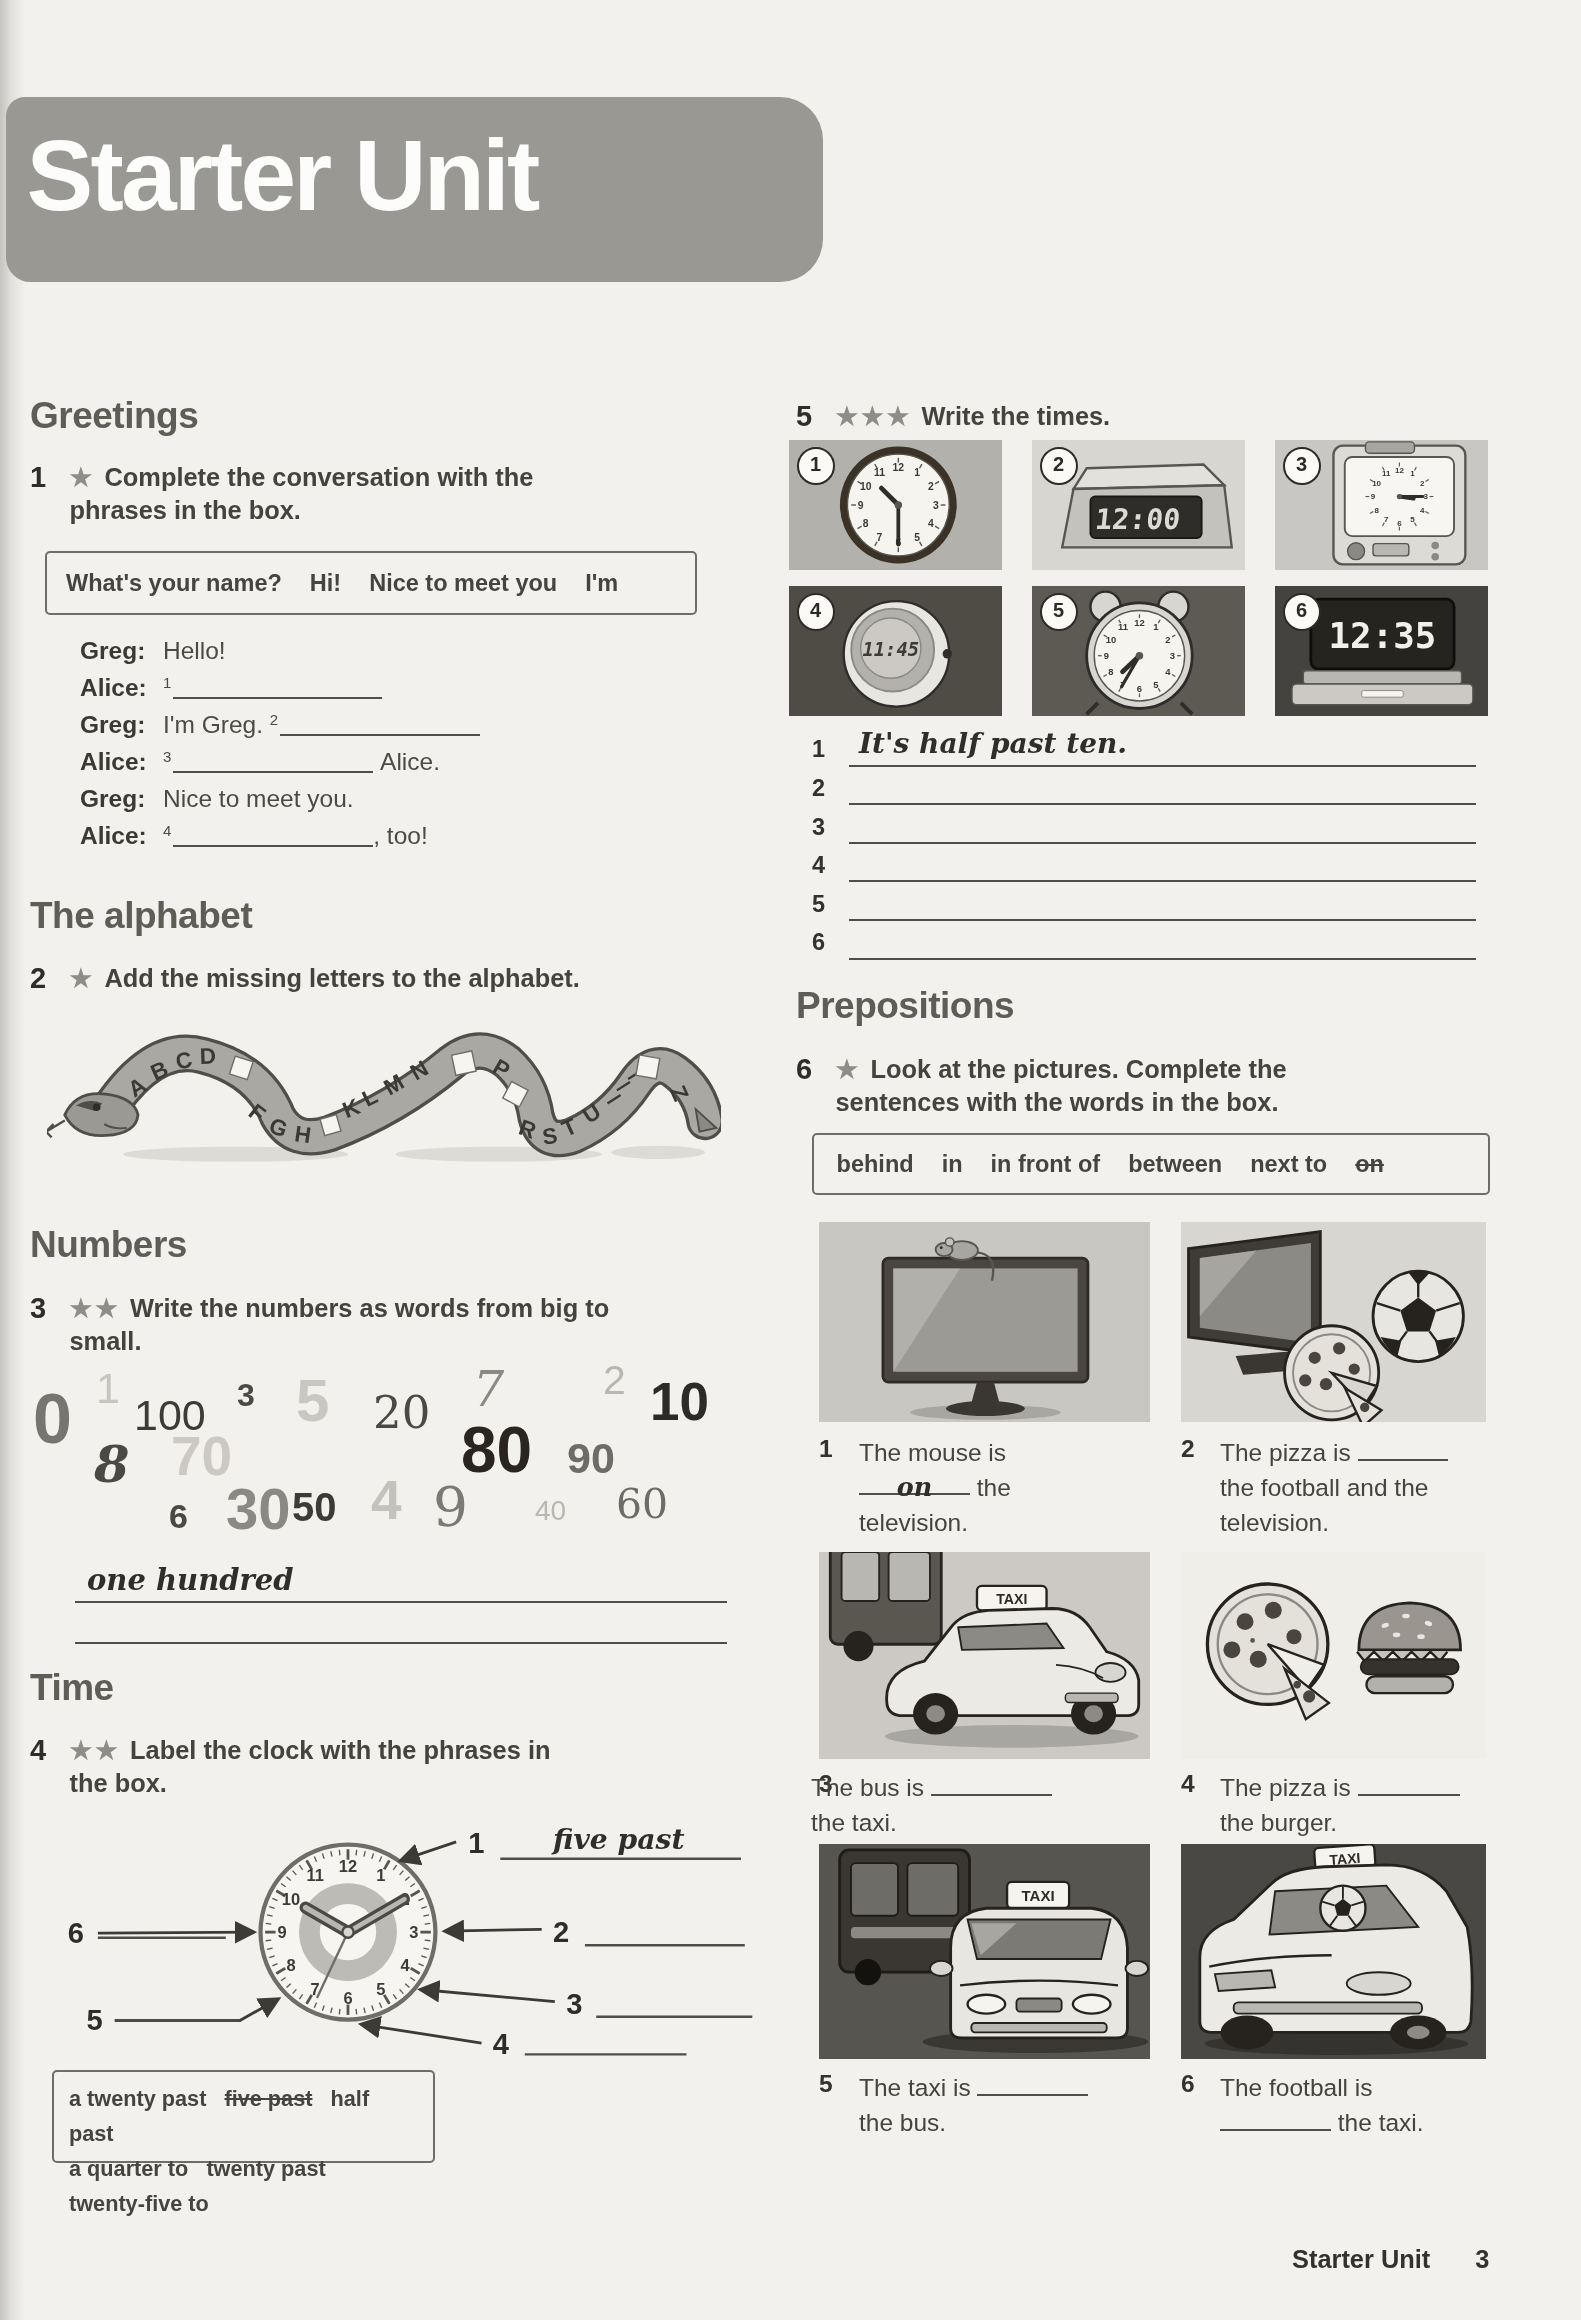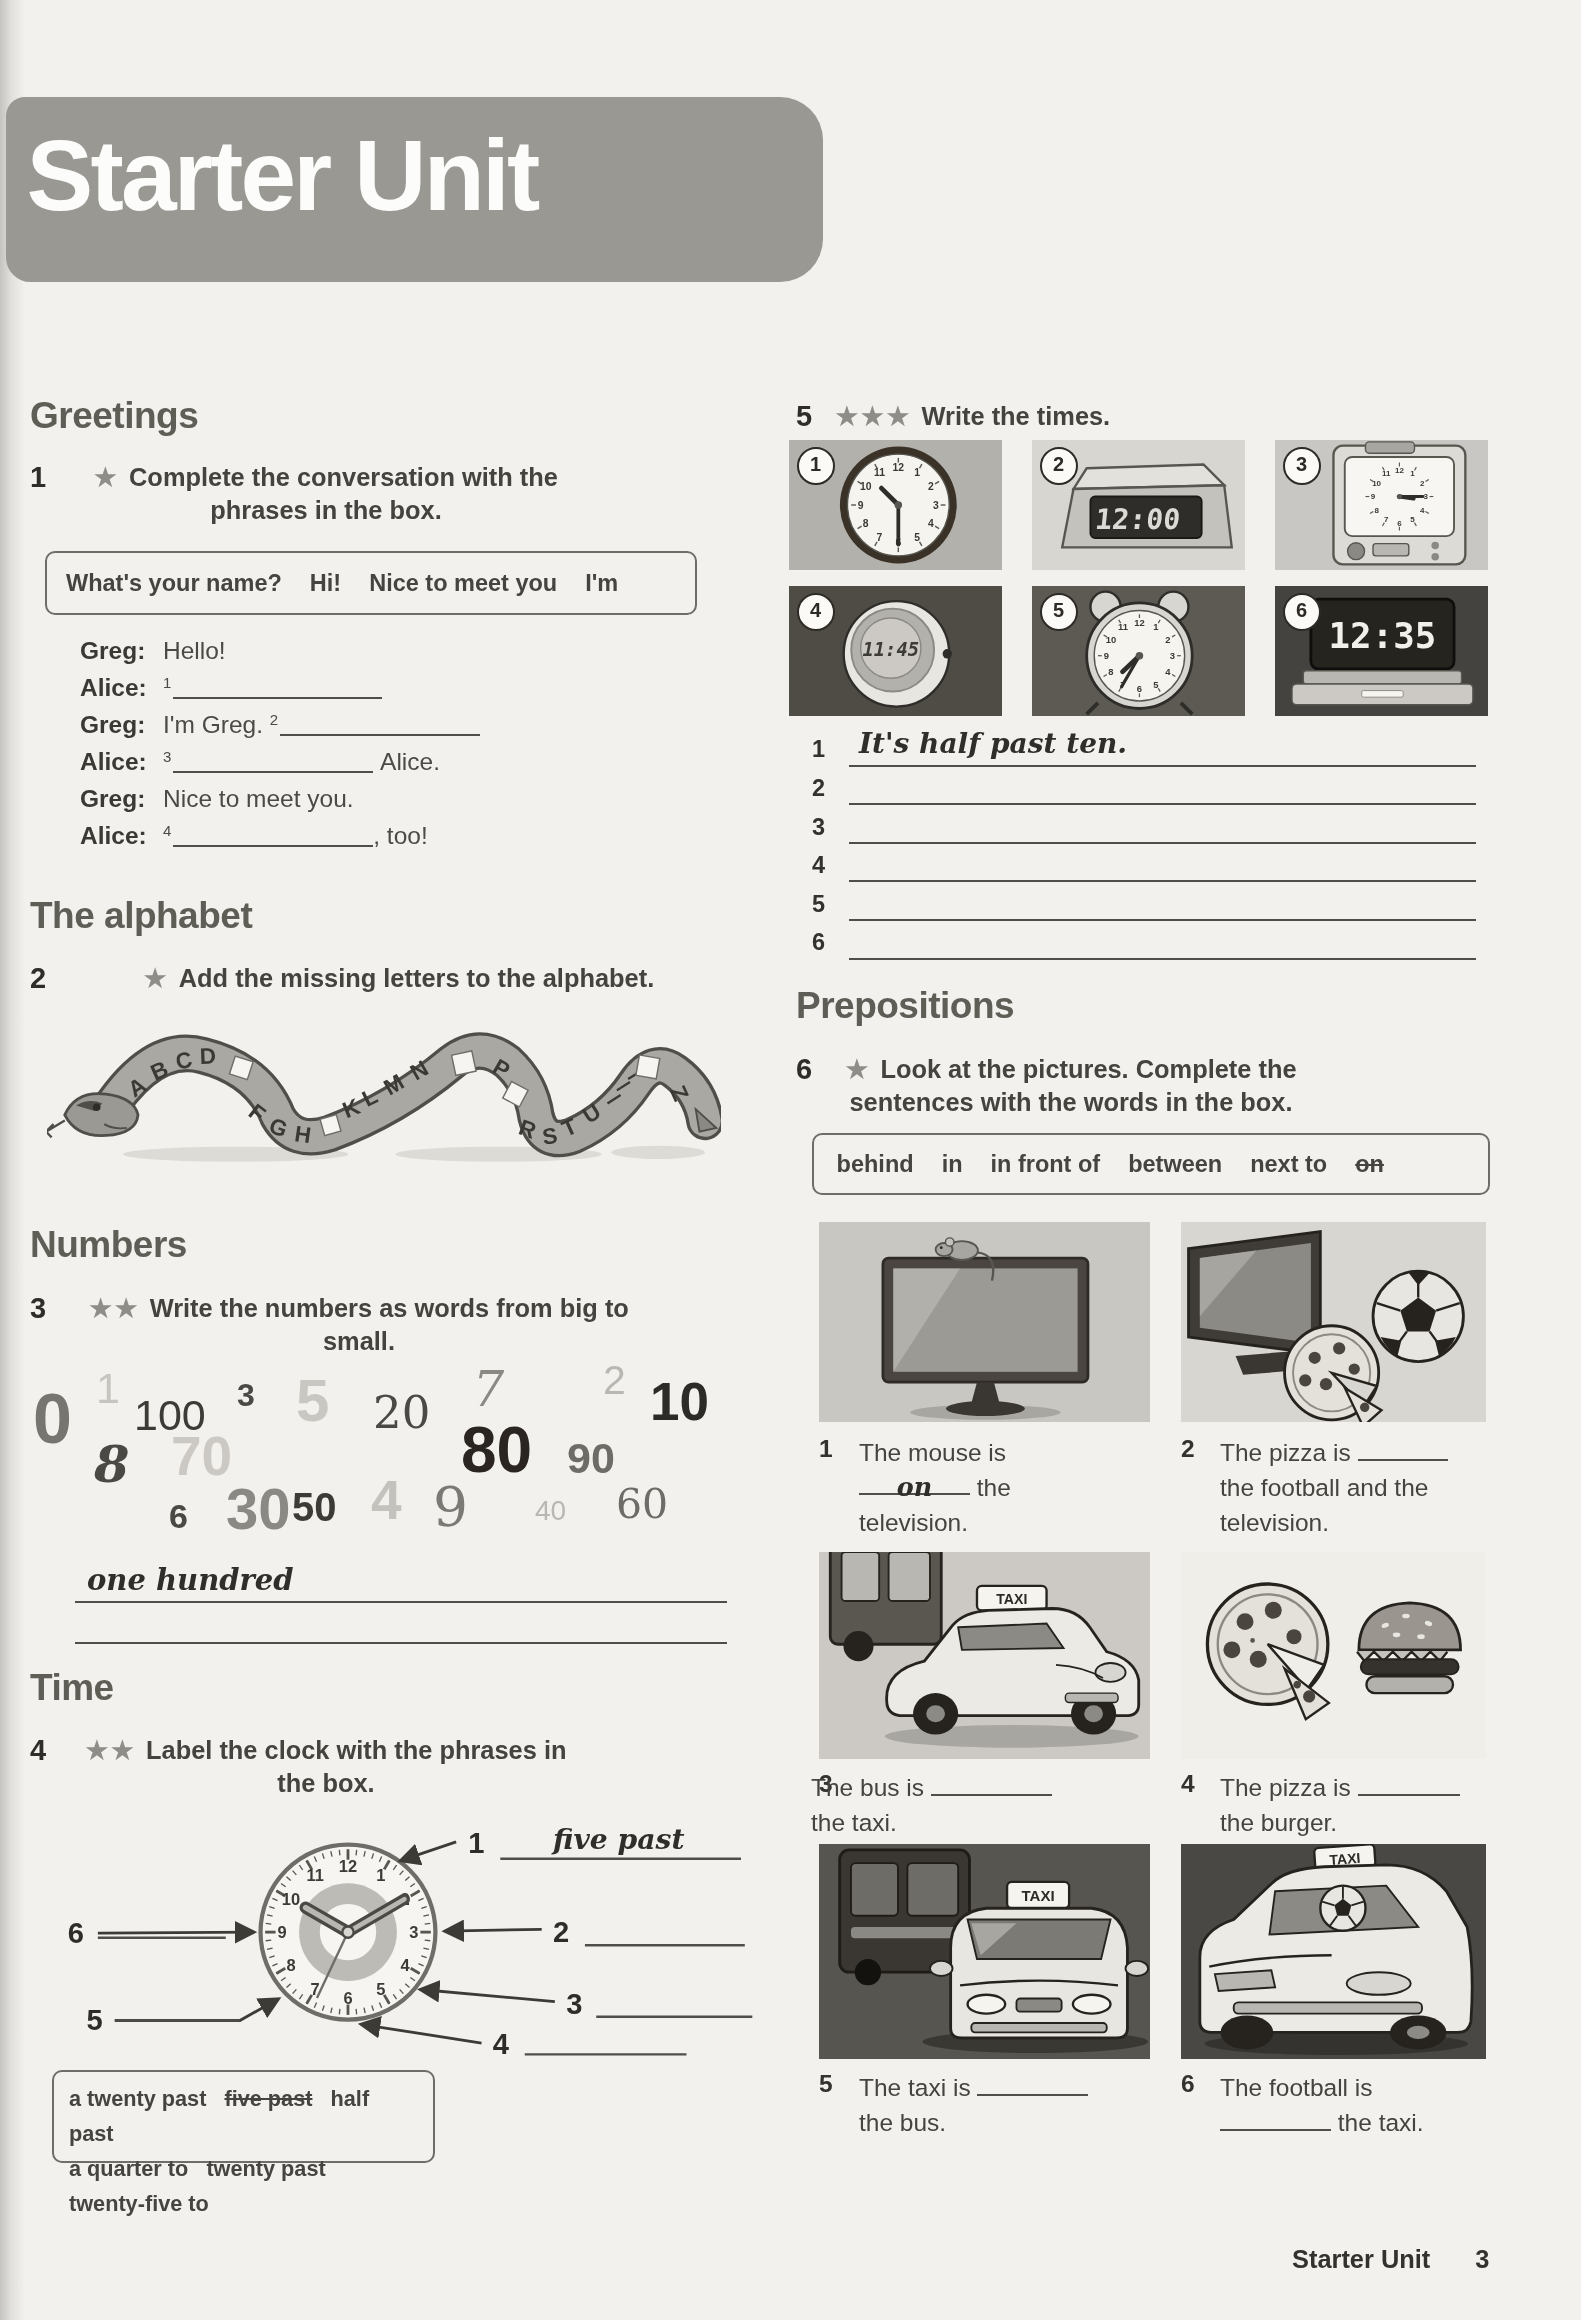--- a/index.html
+++ b/index.html
@@ -6,23 +6,23 @@
   body{width:1582px;height:2320px;background:#e9e7e3;font-family:"Liberation Sans",sans-serif;}
   .page{position:absolute;left:0;top:0;width:1582px;height:2320px;background:#f3f1ed;overflow:hidden;}
   .edge-shadow{position:absolute;left:0;top:0;width:24.5px;height:100%;
     background:linear-gradient(90deg,#c6c4c0,#e2e0dc 45%,rgba(243,241,237,0));}
   .banner{position:absolute;left:5.6px;top:97px;width:817px;height:185px;background:#999893;
     border-radius:19px 43px 43px 24.5px;}
   .banner .t{position:absolute;left:21px;top:21px;font-size:100px;font-weight:bold;color:#fcfcfa;letter-spacing:-2.8px;}
   .h2{position:absolute;font-size:37px;font-weight:bold;color:#5e5d56;letter-spacing:-0.5px;text-align:right;}
   .exrow{position:absolute;display:flex;gap:15px;}
   .exnum{font-weight:bold;font-size:29px;color:#2e2d29;min-width:24.5px;}
-  .extext{font-weight:bold;font-size:25.4px;line-height:33px;color:#44433e;text-align:center;}
+  .extext{font-weight:bold;font-size:25.4px;line-height:33px;color:#44433e;}
   .stars{color:#8f8d88;margin-right:9.4px;letter-spacing:2.8px;}
-  .wordbox{position:absolute;border:2.8px solid #6e6d68;border-radius:10px;color:#3f3e39;}
+  .wordbox{position:absolute;border:2.8px solid #6e6d68;border-radius:5px;color:#3f3e39;}
   .wb-inner{padding:0 19px;display:flex;flex-wrap:wrap;align-items:center;height:100%;}
   .wb-inner span{margin-right:28px;font-size:23.5px;font-weight:bold;color:#454440;}
   .strike{text-decoration:line-through;text-decoration-thickness:2.4px;}
   .dlg{position:absolute;left:80px;top:637px;font-size:24.5px;color:#4b4a45;}
   .dlg .row{height:37px;display:flex;}
   .dlg .sp{font-weight:bold;color:#3a3934;width:83px;}
   .dlg sup{font-size:15px;margin:0 1.9px 0 0;}
   .bl{display:inline-block;border-bottom:2.4px solid #4f4e49;height:22.6px;}
   .sc{position:absolute;line-height:1;}
   .serif{font-family:"DejaVu Serif",serif;}

